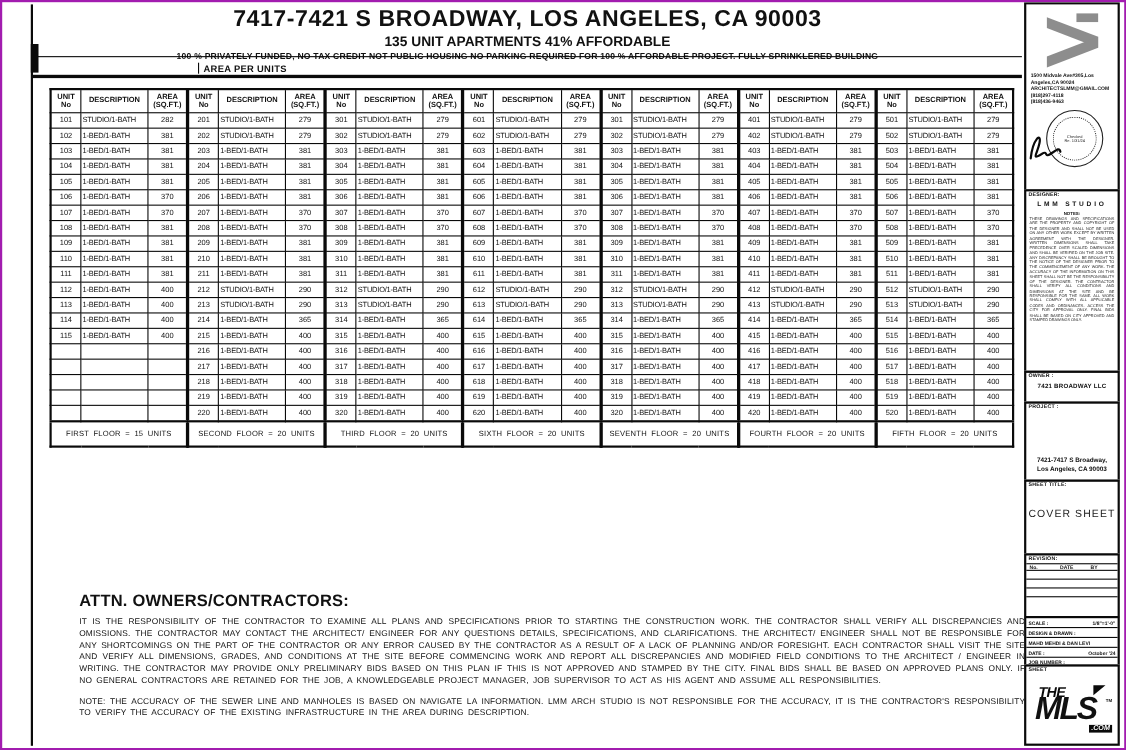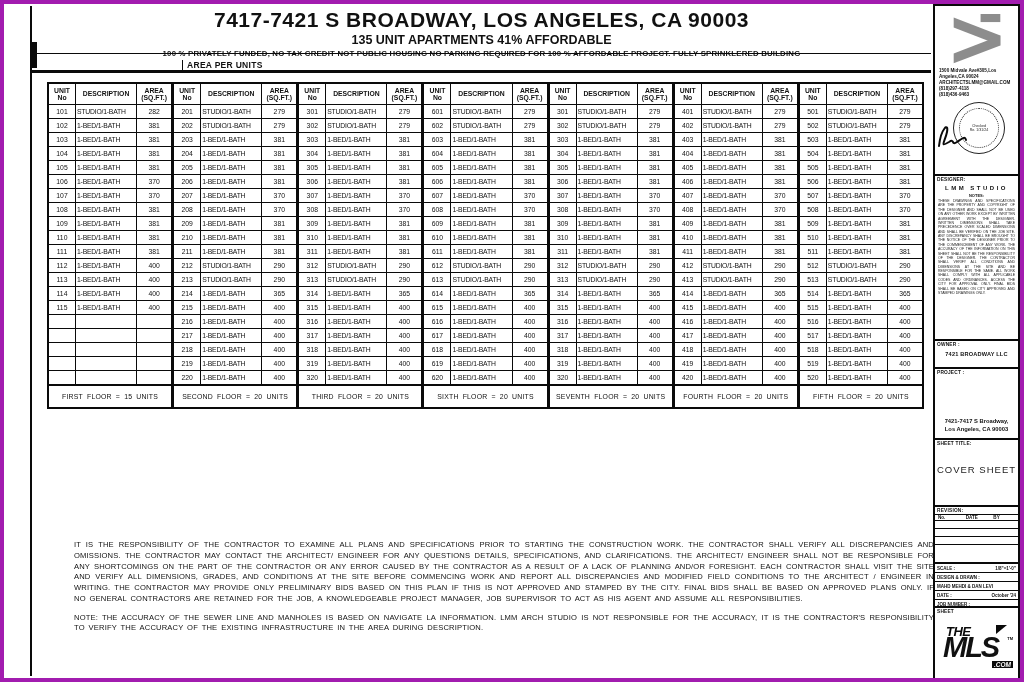--- a/index.html
+++ b/index.html
@@ -1,17 +1,17 @@
 <!DOCTYPE html>
 <html><head>
 <meta charset="utf-8">
 <style>
   html,body{margin:0;padding:0;}
   body{width:1024px;height:682px;position:relative;background:#e8e8e6;font-family:"Liberation Sans",sans-serif;color:#111;}
-  .canvas{position:absolute;inset:0;background:#fff;border:4px solid #a21caf;box-sizing:border-box;overflow:hidden;padding-left:28px;}
+  .canvas{position:absolute;inset:0;background:#fff;border:2px solid #a21caf;box-sizing:border-box;overflow:hidden;padding-left:28px;}
   
   .left-rule{position:absolute;left:26px;top:2px;bottom:2px;width:2px;background:#0a0a0a;}
   .binding-mark{position:absolute;left:26px;top:38px;width:7px;height:26px;background:#0a0a0a;}
   .main{position:absolute;left:28px;top:0;width:899px;height:670px;}
   .titleblock{position:absolute;left:0;top:4px;width:100%;text-align:center;}
   .title{font-size:21px;font-weight:700;letter-spacing:.5px;}
   .subtitle{font-size:12.5px;font-weight:600;margin-top:1px;}
   .funding{font-size:7.8px;font-weight:600;margin-top:2px;letter-spacing:.2px;}
   .hr1{position:absolute;left:0;top:49px;width:100%;height:1px;background:#0a0a0a;}
   .strip{position:absolute;left:0;top:50px;width:100%;height:16px;}
@@ -890,20 +890,21 @@
               <td class="a">400</td>
             </tr>
             <tr class="foot">
               <td colspan="3">FIFTH FLOOR = 20 UNITS</td>
             </tr>
           </tbody>
         </table>
       </div>
 
     <div class="attn">
+      <div class="attn-h">ATTN. OWNERS/CONTRACTORS:</div>
       <p>IT IS THE RESPONSIBILITY OF THE CONTRACTOR TO EXAMINE ALL PLANS AND SPECIFICATIONS PRIOR TO STARTING THE CONSTRUCTION WORK. THE CONTRACTOR SHALL VERIFY ALL DISCREPANCIES AND OMISSIONS. THE CONTRACTOR MAY CONTACT THE ARCHITECT/ ENGINEER FOR ANY QUESTIONS DETAILS, SPECIFICATIONS, AND CLARIFICATIONS. THE ARCHITECT/ ENGINEER SHALL NOT BE RESPONSIBLE FOR ANY SHORTCOMINGS ON THE PART OF THE CONTRACTOR OR ANY ERROR CAUSED BY THE CONTRACTOR AS A RESULT OF A LACK OF PLANNING AND/OR FORESIGHT. EACH CONTRACTOR SHALL VISIT THE SITE AND VERIFY ALL DIMENSIONS, GRADES, AND CONDITIONS AT THE SITE BEFORE COMMENCING WORK AND REPORT ALL DISCREPANCIES AND MODIFIED FIELD CONDITIONS TO THE ARCHITECT / ENGINEER IN WRITING. THE CONTRACTOR MAY PROVIDE ONLY PRELIMINARY BIDS BASED ON THIS PLAN IF THIS IS NOT APPROVED AND STAMPED BY THE CITY. FINAL BIDS SHALL BE BASED ON APPROVED PLANS ONLY. IF NO GENERAL CONTRACTORS ARE RETAINED FOR THE JOB, A KNOWLEDGEABLE PROJECT MANAGER, JOB SUPERVISOR TO ACT AS HIS AGENT AND ASSUME ALL RESPONSIBILITIES.</p>
       <p class="note">NOTE: THE ACCURACY OF THE SEWER LINE AND MANHOLES IS BASED ON NAVIGATE LA INFORMATION. LMM ARCH STUDIO IS NOT RESPONSIBLE FOR THE ACCURACY, IT IS THE CONTRACTOR'S RESPONSIBILITY TO VERIFY THE ACCURACY OF THE EXISTING INFRASTRUCTURE IN THE AREA DURING DESCRIPTION.</p>
     </div>
   </div>
 
   <div class="sidebar">
 
     <div class="sb-box b1">
       <svg class="logo" width="54" height="52" viewBox="0 0 60 58">
         <rect x="34" y="0" width="22" height="9" fill="#8d8d8d"></rect>

